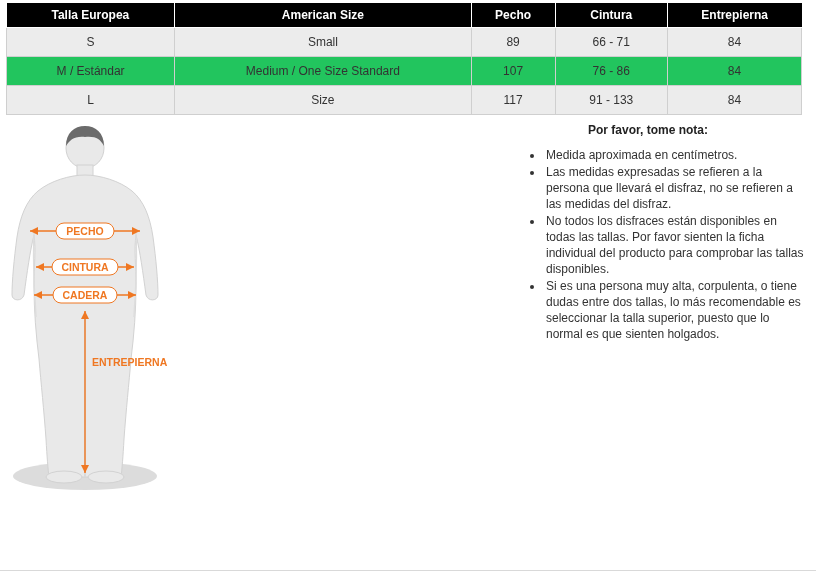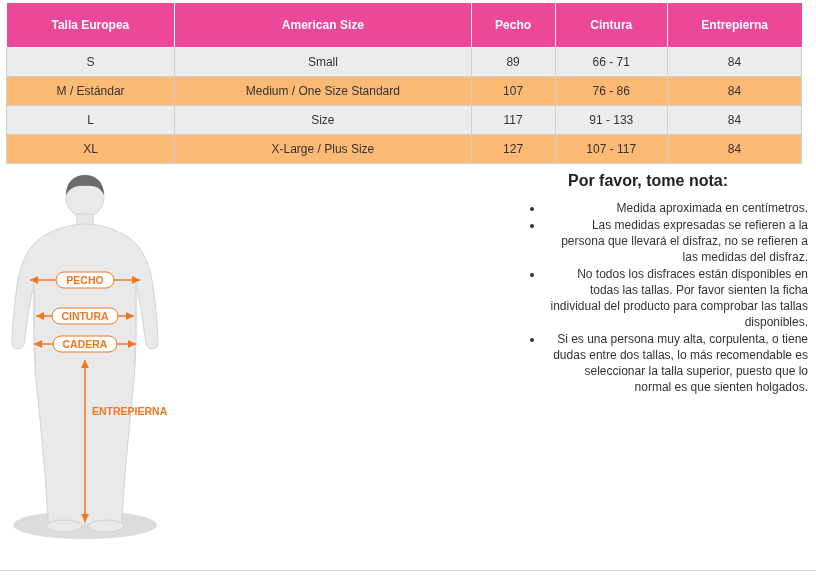--- a/index.html
+++ b/index.html
@@ -24,39 +24,39 @@
   }
 
   
   table.size-table {
     width: 796px;
     margin: 3px 0 0 6px;
     border-collapse: collapse;
     table-layout: fixed;
   }
   table.size-table th {
-    background: #ec4899;
+    background: #000000;
     color: #ffffff;
     font-weight: bold;
     font-size: 12px;
     text-align: center;
-    padding: 15px 4px;
+    padding: 5px 4px;
     border-right: 1px solid #ffffff;
     border-bottom: 1px solid #ffffff;
   }
   table.size-table th:last-child { border-right: none; }
   table.size-table td {
     text-align: center;
     font-size: 12px;
     color: #333333;
     padding: 7px 4px;
     border-right: 1px solid #cfcfcf;
     border-bottom: 1px solid #cfcfcf;
     border-left: 1px solid #cfcfcf;
-    background: #fdba74;
+    background: #22c55e;
   }
   table.size-table tr.alt td {
     background: #ececec;
   }
   col.c1 { width: 168px; }
   col.c2 { width: 296px; }
   col.c3 { width: 84px; }
   col.c4 { width: 112px; }
   col.c5 { width: 134px; }
 
@@ -75,37 +75,36 @@
   }
   .notes-area {
     position: absolute;
     left: 478px;
     top: 0;
     width: 330px;
   }
   .notes-title {
     text-align: center;
     font-weight: bold;
-    font-size: 16px;
+    font-size: 12px;
     color: #222222;
     margin: 2px 0 10px 0;
     padding-left: 10px;
   }
   ul.notes {
     margin: 0;
     padding-left: 66px;
     list-style-type: disc;
   }
   ul.notes li {
     font-size: 12px;
     line-height: 16px;
     color: #333333;
     margin-bottom: 1px;
     padding-left: 2px;
-    text-align: right;
   }
   ul.notes li::marker { font-size: 12px; }
 
   .svg-wrap { position: absolute; left: 0; top: 0; }
 
   .footline {
     position: absolute;
     left: 0;
     bottom: 20px;
     width: 816px;
@@ -148,27 +147,20 @@
         <td>Medium / One Size Standard</td>
         <td>107</td>
         <td>76 - 86</td>
         <td>84</td>
       </tr>
       <tr class="alt">
         <td>L</td>
         <td>Size</td>
         <td>117</td>
         <td>91 - 133</td>
-        <td>84</td>
-      </tr>
-      <tr>
-        <td>XL</td>
-        <td>X-Large / Plus Size</td>
-        <td>127</td>
-        <td>107 - 117</td>
         <td>84</td>
       </tr>
     </tbody>
   </table>
 
   <div class="lower">
 
     <div class="figure-area">
       <svg class="svg-wrap" width="480" height="400" viewBox="0 0 480 400">
 

